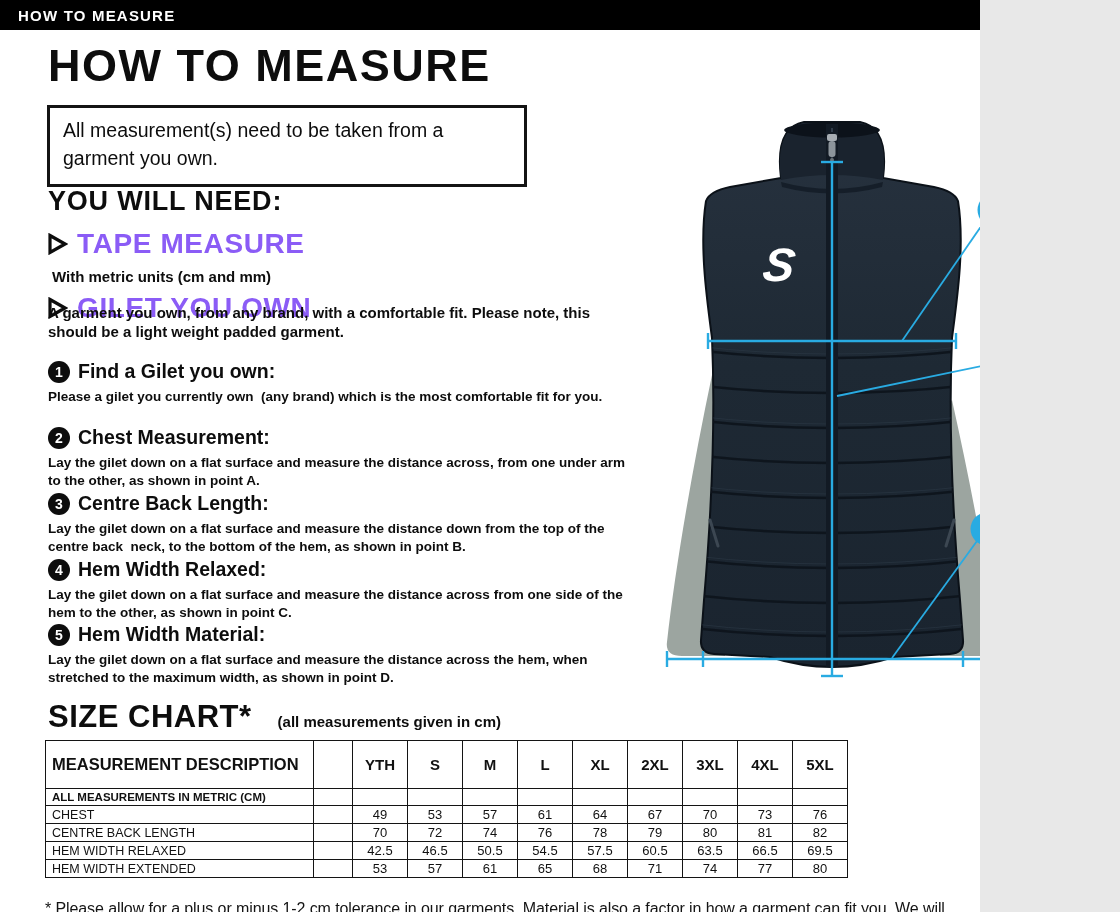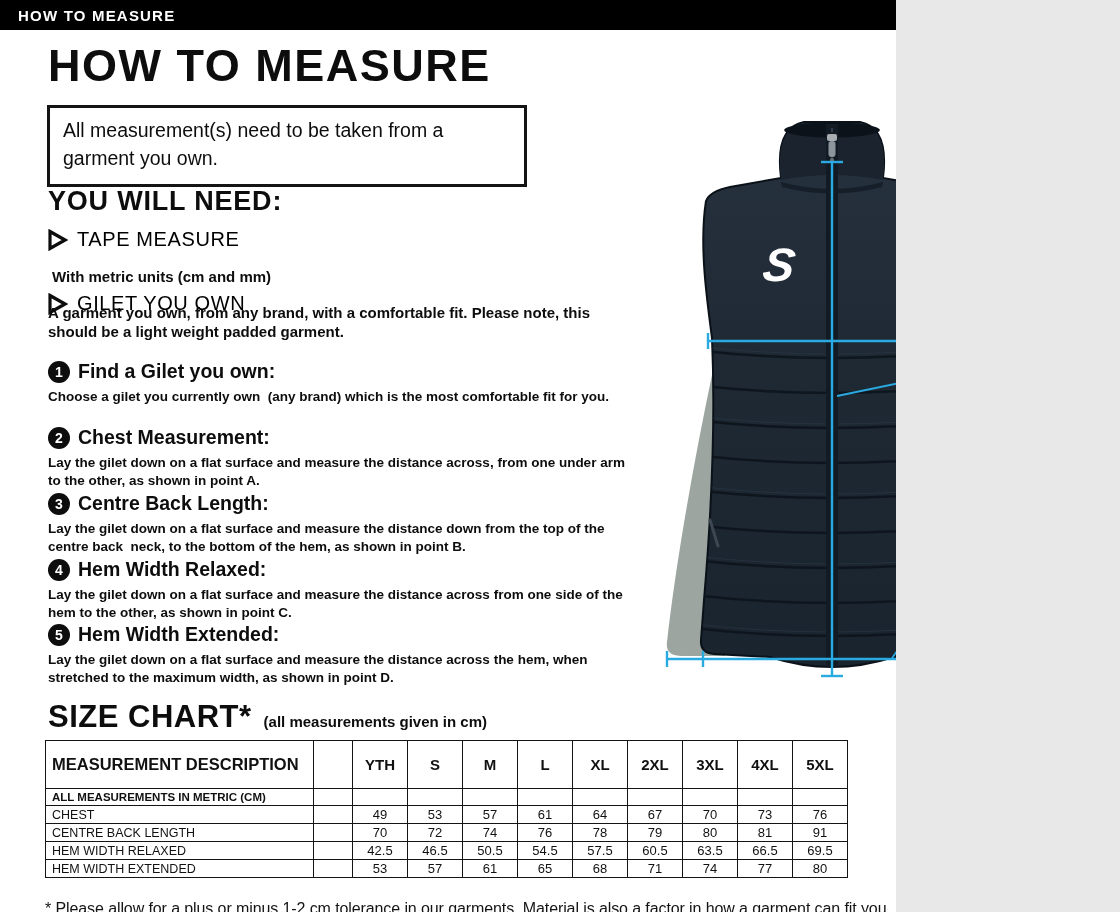--- a/index.html
+++ b/index.html
@@ -1,42 +1,42 @@
 <!DOCTYPE html>
 <html><head>
 <meta charset="utf-8">
 <style>
   * { margin:0; padding:0; box-sizing:border-box; }
   body { background:#e8e8e8; font-family:"Liberation Sans", sans-serif; }
-  .page { position:relative; width:896px; height:912px; background:#ffffff; overflow:hidden; color:#111; }
+  .page { position:relative; width:980px; height:912px; background:#ffffff; overflow:hidden; color:#111; }
 
   
   .topbar { position:absolute; left:0; top:0; width:1120px; height:30px; background:#000; display:flex; align-items:center; justify-content:space-between; padding:0 10px 0 18px; }
   .topbar-title { color:#fff; font-size:15px; font-weight:bold; letter-spacing:1.2px; }
   .brand { display:flex; flex-direction:column; align-items:center; line-height:1; margin-right:4px; }
   .brand-mark { width:22px; height:16px; }
   .brand-name { color:#fff; font-size:6.5px; font-weight:bold; letter-spacing:1.6px; margin-top:1px; }
 
   .h1 { position:absolute; left:48px; top:40px; font-size:45px; font-weight:bold; letter-spacing:1.5px; color:#0d0d0d; }
 
   .note-box { position:absolute; left:47px; top:105px; width:480px; height:82px; border:3px solid #141414; padding:9px 13px; font-size:19.5px; font-weight:normal; line-height:1.42; color:#0d0d0d; }
 
   .section-title { position:absolute; left:48px; top:186px; font-size:27px; font-weight:bold; letter-spacing:0.8px; color:#0d0d0d; }
 
   .need-item { position:absolute; display:flex; align-items:center; gap:9px; }
-  .need-label { font-size:20px; font-weight:normal; letter-spacing:0.6px; color:#000000; }
+  .need-label { font-size:28px; font-weight:bold; letter-spacing:0.6px; color:#8b5cf6; }
   .need-desc { position:absolute; font-size:15px; font-weight:bold; color:#0d0d0d; white-space:pre-wrap; line-height:1.28; }
 
   .step { position:absolute; left:48px; width:600px; }
   .step-head { display:flex; align-items:center; gap:8px; }
   .step-num { width:22px; height:22px; border-radius:50%; background:#0d0d0d; color:#fff; font-size:14px; font-weight:bold; display:flex; align-items:center; justify-content:center; flex:0 0 22px; }
   .step-title { font-size:19.5px; font-weight:bold; color:#0d0d0d; }
   .step-desc { margin-top:5px; width:592px; font-size:13.5px; font-weight:bold; line-height:1.3; color:#0d0d0d; white-space:pre-wrap; }
 
-  .sizechart-head { position:absolute; left:48px; top:699px; display:flex; align-items:baseline; gap:12px; }
+  .sizechart-head { position:absolute; left:48px; top:699px; display:flex; align-items:baseline; gap:26px; }
   .sc-title { font-size:31px; font-weight:bold; letter-spacing:0.5px; color:#0d0d0d; }
   .sc-sub { font-size:15px; font-weight:bold; color:#0d0d0d; }
 
   table.size-table { position:absolute; left:45px; top:740px; width:802px; border-collapse:collapse; table-layout:fixed; }
   .size-table td, .size-table th { border:1.6px solid #141414; overflow:hidden; }
   .size-table tr.hdr { height:27px; }
   .size-table tr.metric { height:17px;margin-top:26px; }
   .size-table tr.data { height:18px; }
   th.desc-h { text-align:left; font-size:16.5px; padding:14px 6px; font-weight:bold; }
   th.size-h { text-align:center; font-size:15px; font-weight:bold; }
@@ -85,21 +85,21 @@
     </svg>
     <span class="need-label">GILET YOU OWN</span>
   </div>
   <div class="need-desc" style="left:48px; top:303px; width:548px;">A garment you own, from any brand, with a comfortable fit. Please note, this should be a light weight padded garment.</div>
 
   <div class="step" style="top:360px;">
     <div class="step-head">
       <span class="step-num">1</span>
       <span class="step-title">Find a Gilet you own:</span>
     </div>
-    <div class="step-desc">Choose a gilet you currently own  (any brand) which is the most comfortable fit for you.</div>
+    <div class="step-desc">Please a gilet you currently own  (any brand) which is the most comfortable fit for you.</div>
   </div>
 
   <div class="step" style="top:426px;">
     <div class="step-head">
       <span class="step-num">2</span>
       <span class="step-title">Chest Measurement:</span>
     </div>
     <div class="step-desc">Lay the gilet down on a flat surface and measure the distance across, from one under arm to the other, as shown in point A.</div>
   </div>
 
@@ -115,21 +115,21 @@
     <div class="step-head">
       <span class="step-num">4</span>
       <span class="step-title">Hem Width Relaxed:</span>
     </div>
     <div class="step-desc">Lay the gilet down on a flat surface and measure the distance across from one side of the hem to the other, as shown in point C.</div>
   </div>
 
   <div class="step" style="top:623px;">
     <div class="step-head">
       <span class="step-num">5</span>
-      <span class="step-title">Hem Width Extended:</span>
+      <span class="step-title">Hem Width Material:</span>
     </div>
     <div class="step-desc">Lay the gilet down on a flat surface and measure the distance across the hem, when stretched to the maximum width, as shown in point D.</div>
   </div>
 
   <div class="gilet-wrap">
     <svg width="490" height="620" viewBox="0 0 490 620">
       <defs>
         <clipPath id="bodyClip">
           <path d="M151 78 L100 87 Q80 91 76 101 C69 145 77 200 82 238 C86 330 80 430 74 500 L71 540 Q70 553 84 554 L140 557 Q202 577 264 557 L320 554 Q334 553 333 540 L330 500 C324 430 318 330 322 238 C327 200 335 145 328 101 Q324 91 304 87 L253 78 C258 38 246 25 230 22 L174 22 C158 25 146 38 151 78 Z"></path>
         </clipPath>
@@ -289,21 +289,21 @@
       <td class="label-cell">CENTRE BACK LENGTH</td>
       <td></td>
       <td class="val-cell">70</td>
       <td class="val-cell">72</td>
       <td class="val-cell">74</td>
       <td class="val-cell">76</td>
       <td class="val-cell">78</td>
       <td class="val-cell">79</td>
       <td class="val-cell">80</td>
       <td class="val-cell">81</td>
-      <td class="val-cell">91</td>
+      <td class="val-cell">82</td>
     </tr>
     <tr class="data">
       <td class="label-cell">HEM WIDTH RELAXED</td>
       <td></td>
       <td class="val-cell">42.5</td>
       <td class="val-cell">46.5</td>
       <td class="val-cell">50.5</td>
       <td class="val-cell">54.5</td>
       <td class="val-cell">57.5</td>
       <td class="val-cell">60.5</td>

